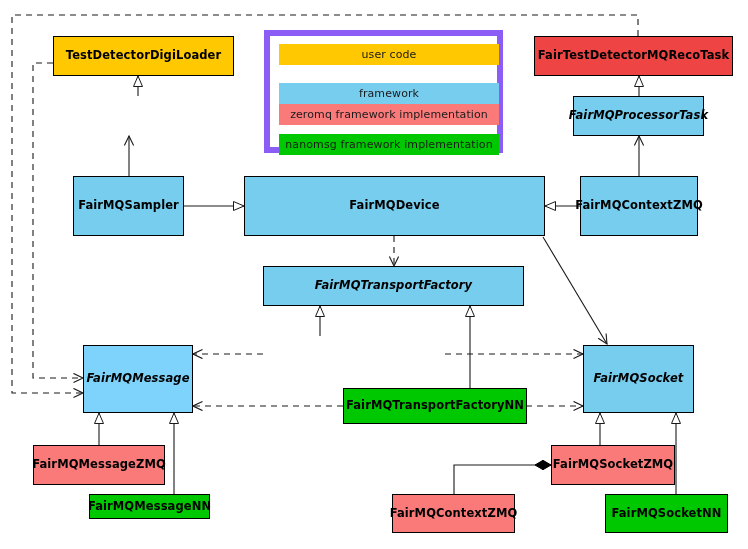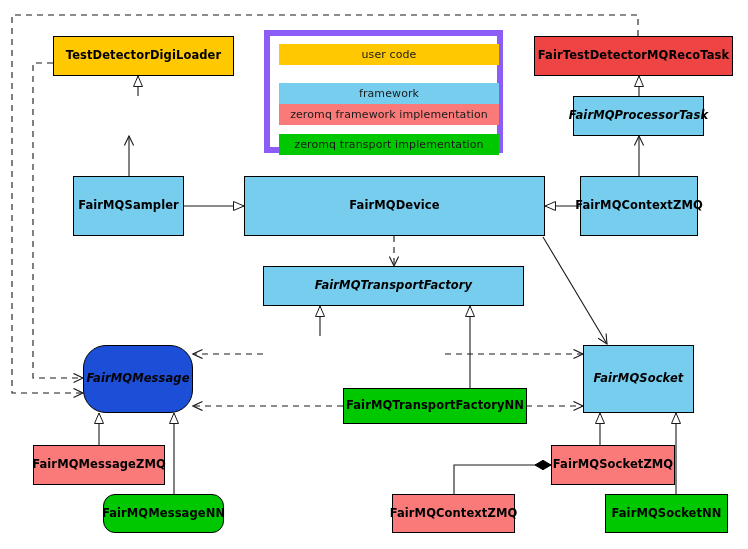--- a/index.html
+++ b/index.html
@@ -152,33 +152,33 @@
 
   <div class="node abstract" style="left:263px; top:266px; width:261px; height:40px; background:#76CDEE;">
     <span>FairMQTransportFactory</span>
   </div>
 
 
   <div class="node" style="left:343px; top:388px; width:184px; height:36px; background:#00C800;">
     <span>FairMQTransportFactoryNN</span>
   </div>
 
-  <div class="node abstract" style="left:83px; top:345px; width:110px; height:68px; background:#1d4ed8;border-radius:23px;">
+  <div class="node abstract" style="left:83px; top:345px; width:110px; height:68px; background:#7dd3fc;">
     <span>FairMQMessage</span>
   </div>
 
   <div class="node abstract" style="left:583px; top:345px; width:111px; height:68px; background:#76CDEE;">
     <span>FairMQSocket</span>
   </div>
 
   <div class="node" style="left:33px; top:445px; width:132px; height:40px; background:#FA7A7A;">
     <span>FairMQMessageZMQ</span>
   </div>
 
-  <div class="node" style="left:103px; top:494px; width:121px; height:39px; background:#00C800;border-radius:12px;">
+  <div class="node" style="left:89px; top:494px; width:121px; height:25px; background:#00C800;">
     <span>FairMQMessageNN</span>
   </div>
 
   <div class="node" style="left:551px; top:445px; width:124px; height:40px; background:#FA7A7A;">
     <span>FairMQSocketZMQ</span>
   </div>
 
   <div class="node" style="left:392px; top:494px; width:123px; height:39px; background:#FA7A7A;">
     <span>FairMQContextZMQ</span>
   </div>
@@ -191,17 +191,17 @@
     <div class="legend-bar" style="left:9px; top:8px; width:220px; height:21px; background:#FFC800;">
       <span>user code</span>
     </div>
     <div class="legend-bar" style="left:9px; top:38px; width:220px; height:21px; background:#76CDEE;margin-top:9px;">
       <span>framework</span>
     </div>
     <div class="legend-bar" style="left:9px; top:68px; width:220px; height:21px; background:#FA7A7A;">
       <span>zeromq framework implementation</span>
     </div>
     <div class="legend-bar" style="left:9px; top:98px; width:220px; height:21px; background:#00C800;">
-      <span>zeromq transport implementation</span>
+      <span>nanomsg framework implementation</span>
     </div>
   </div>
 
 </div>
 
 </body></html>

